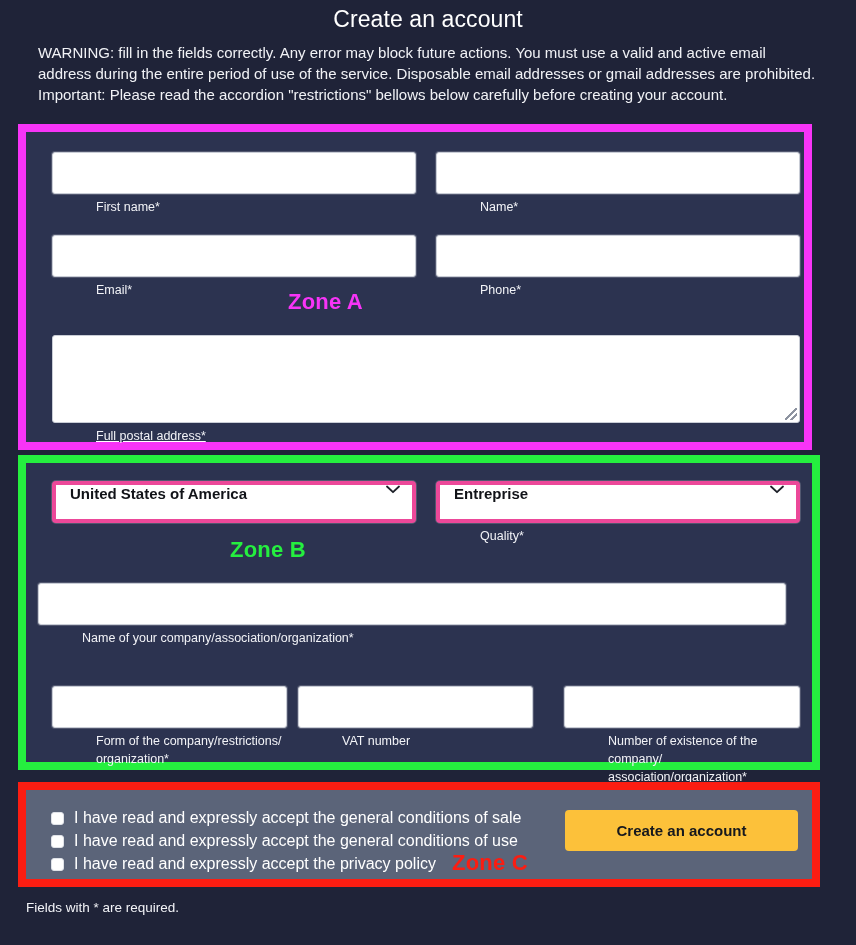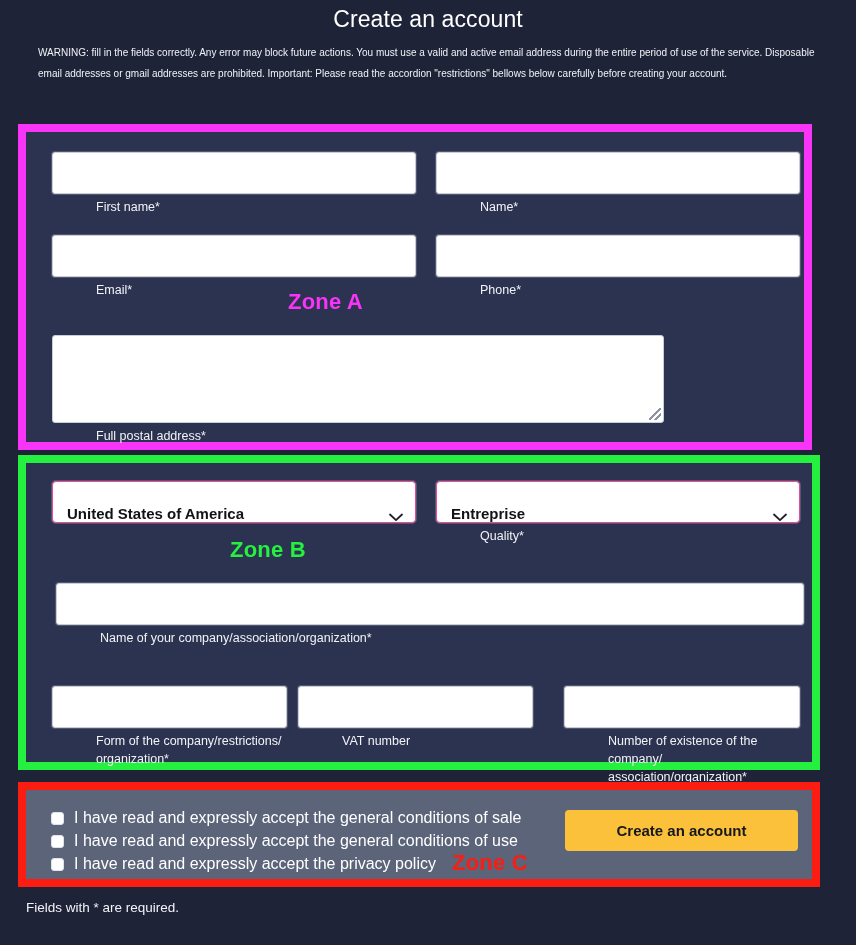--- a/index.html
+++ b/index.html
@@ -19,21 +19,21 @@
     text-align: center;
     font-size: 23px;
     font-weight: 400;
     color: #ffffff;
     margin: 4px 0 0 0;
     line-height: 30px;
     letter-spacing: 0.1px;
   }
   .warning {
     margin: 8px 38px 0 38px;
-    font-size: 10px;
+    font-size: 15px;
     line-height: 21px;
     color: #f1f2f6;
     text-align: left;
   }
 
   
   .zone {
     position: absolute;
     border-style: solid;
   }
@@ -100,24 +100,24 @@
     background:
       linear-gradient(135deg, transparent 0 45%, #8d93a0 45% 55%, transparent 55% 100%),
       linear-gradient(135deg, transparent 0 70%, #8d93a0 70% 80%, transparent 80% 100%);
   }
 
   
   .select-box {
     width: 100%;
     height: 42px;
     background: #ffffff;
-    border: 1px solid #ec4899;
+    border: 4px solid #ec4899;
     border-radius: 4px;
     display: flex;
-    align-items: flex-end;
+    align-items: flex-start;
     padding: 0 12px 0 14px;
     color: #111318;
     font-size: 15px;
     font-weight: bold;
     justify-content: space-between;
     box-shadow: 0 0 0 1px rgba(255,255,255,0.18);
   }
   .chev { width: 14px; height: 9px; flex: 0 0 auto; }
 
   
@@ -185,21 +185,21 @@
     <div class="field" style="left:26px; top:103px; width:364px;">
       <input class="input-box" type="text" placeholder="" style="">
       <span class="field-label">Email*</span>
     </div>
 
     <div class="field" style="left:410px; top:103px; width:364px;">
       <input class="input-box" type="text" placeholder="" style="">
       <span class="field-label">Phone*</span>
     </div>
 
-    <div class="field" style="left:26px; top:203px; width:612px;">
+    <div class="field" style="left:26px; top:203px; width:748px;text-decoration:underline;">
       <div class="textarea-box">
         <span class="resize-grip"></span>
       </div>
       <span class="field-label">Full postal address*</span>
     </div>
 
     <span class="zone-tag tag-a">Zone A</span>
   </div>
 </div>
 
@@ -218,21 +218,21 @@
     <div class="field" style="left:410px; top:18px; width:364px;">
       <div class="select-box">
         <span>Entreprise</span>
         <svg class="chev" viewBox="0 0 14 9">
           <path d="M1 1.5 L7 7.2 L13 1.5" fill="none" stroke="#1d2028" stroke-width="1.8" stroke-linecap="round" stroke-linejoin="round"></path>
         </svg>
       </div>
       <span class="field-label">Quality*</span>
     </div>
 
-    <div class="field" style="left:30px; top:120px; width:748px;">
+    <div class="field" style="left:12px; top:120px; width:748px;">
       <input class="input-box" type="text" placeholder="" style="">
       <span class="field-label">Name of your company/association/organization*</span>
     </div>
 
     <div class="field" style="left:26px; top:223px; width:235px;">
       <input class="input-box" type="text" placeholder="" style="">
       <span class="field-label">Form of the company/restrictions/ organization*</span>
     </div>
 
     <div class="field" style="left:272px; top:223px; width:235px;">

